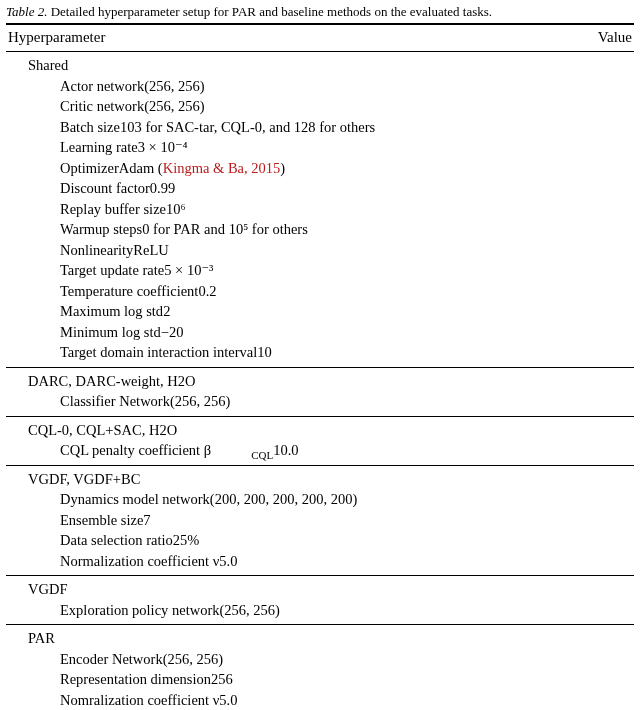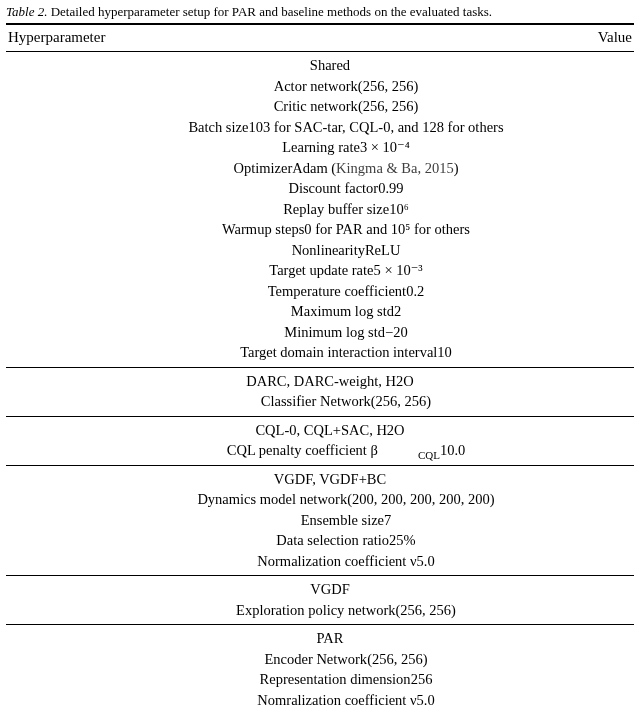--- a/index.html
+++ b/index.html
@@ -25,31 +25,31 @@
     display: flex;
     justify-content: space-between;
     align-items: baseline;
     padding: 4px 2px 5px 2px;
     font-weight: normal;
     font-size: 15px;
   }
   .section { padding: 3px 0 4px 0; }
   .row {
     display: flex;
-    justify-content: center;
+    justify-content: flex-start;
     align-items: baseline;
     padding: 0 2px;
     line-height: 20.5px;
     font-size: 14.5px;
     margin-left: 20px;
   }
   .col-name { text-align: left; }
   .indent { padding-left: 32px; }
   .col-value { text-align: right; white-space: nowrap; }
-  .link { color: #404040; cursor: pointer; }
+  .link { color: #b91c1c; cursor: pointer; }
   sub { font-size: 11px; line-height: 0; padding-left: 40px; }
 </style>
 </head>
 <body>
 
 <div class="page">
 
   <div class="caption"><span class="cap-label">Table 2.</span><span> Detailed hyperparameter setup for PAR and baseline methods on the evaluated tasks.</span></div>
 
   <div class="rule thick"></div>

